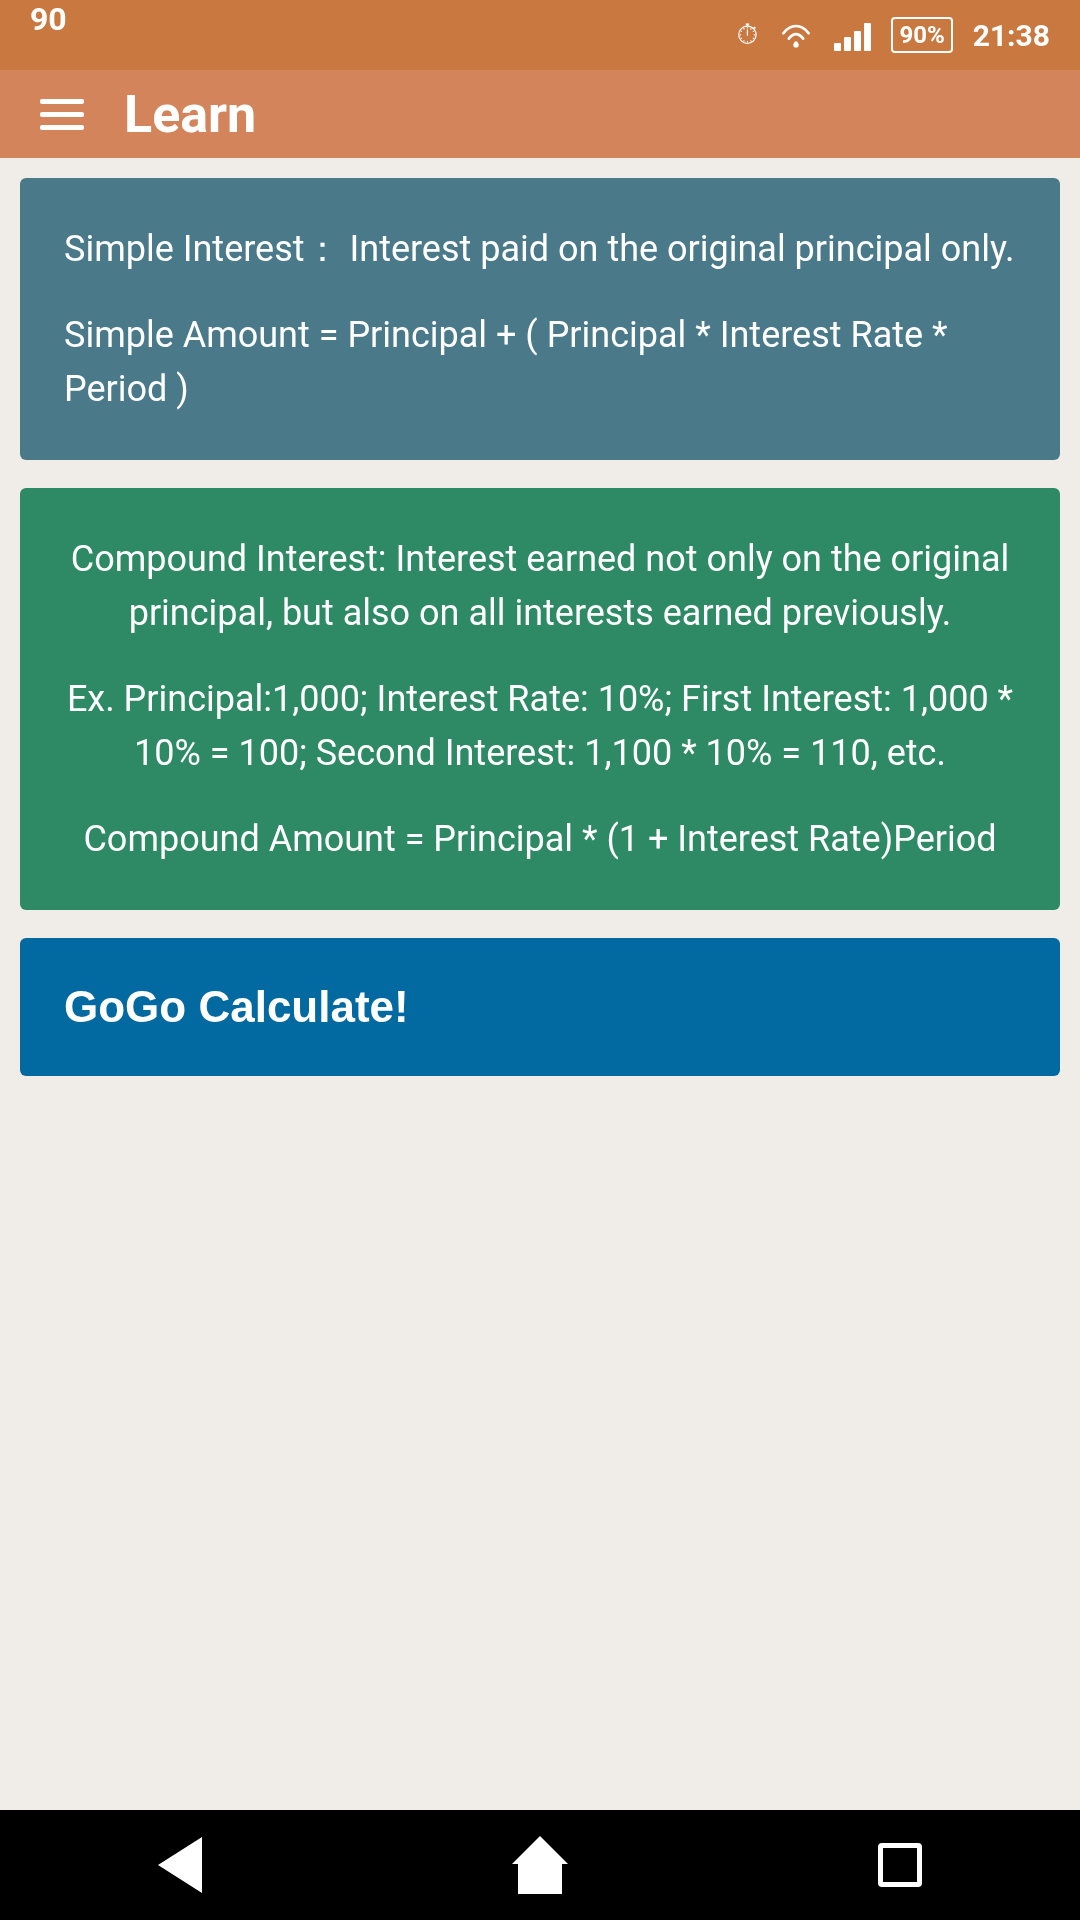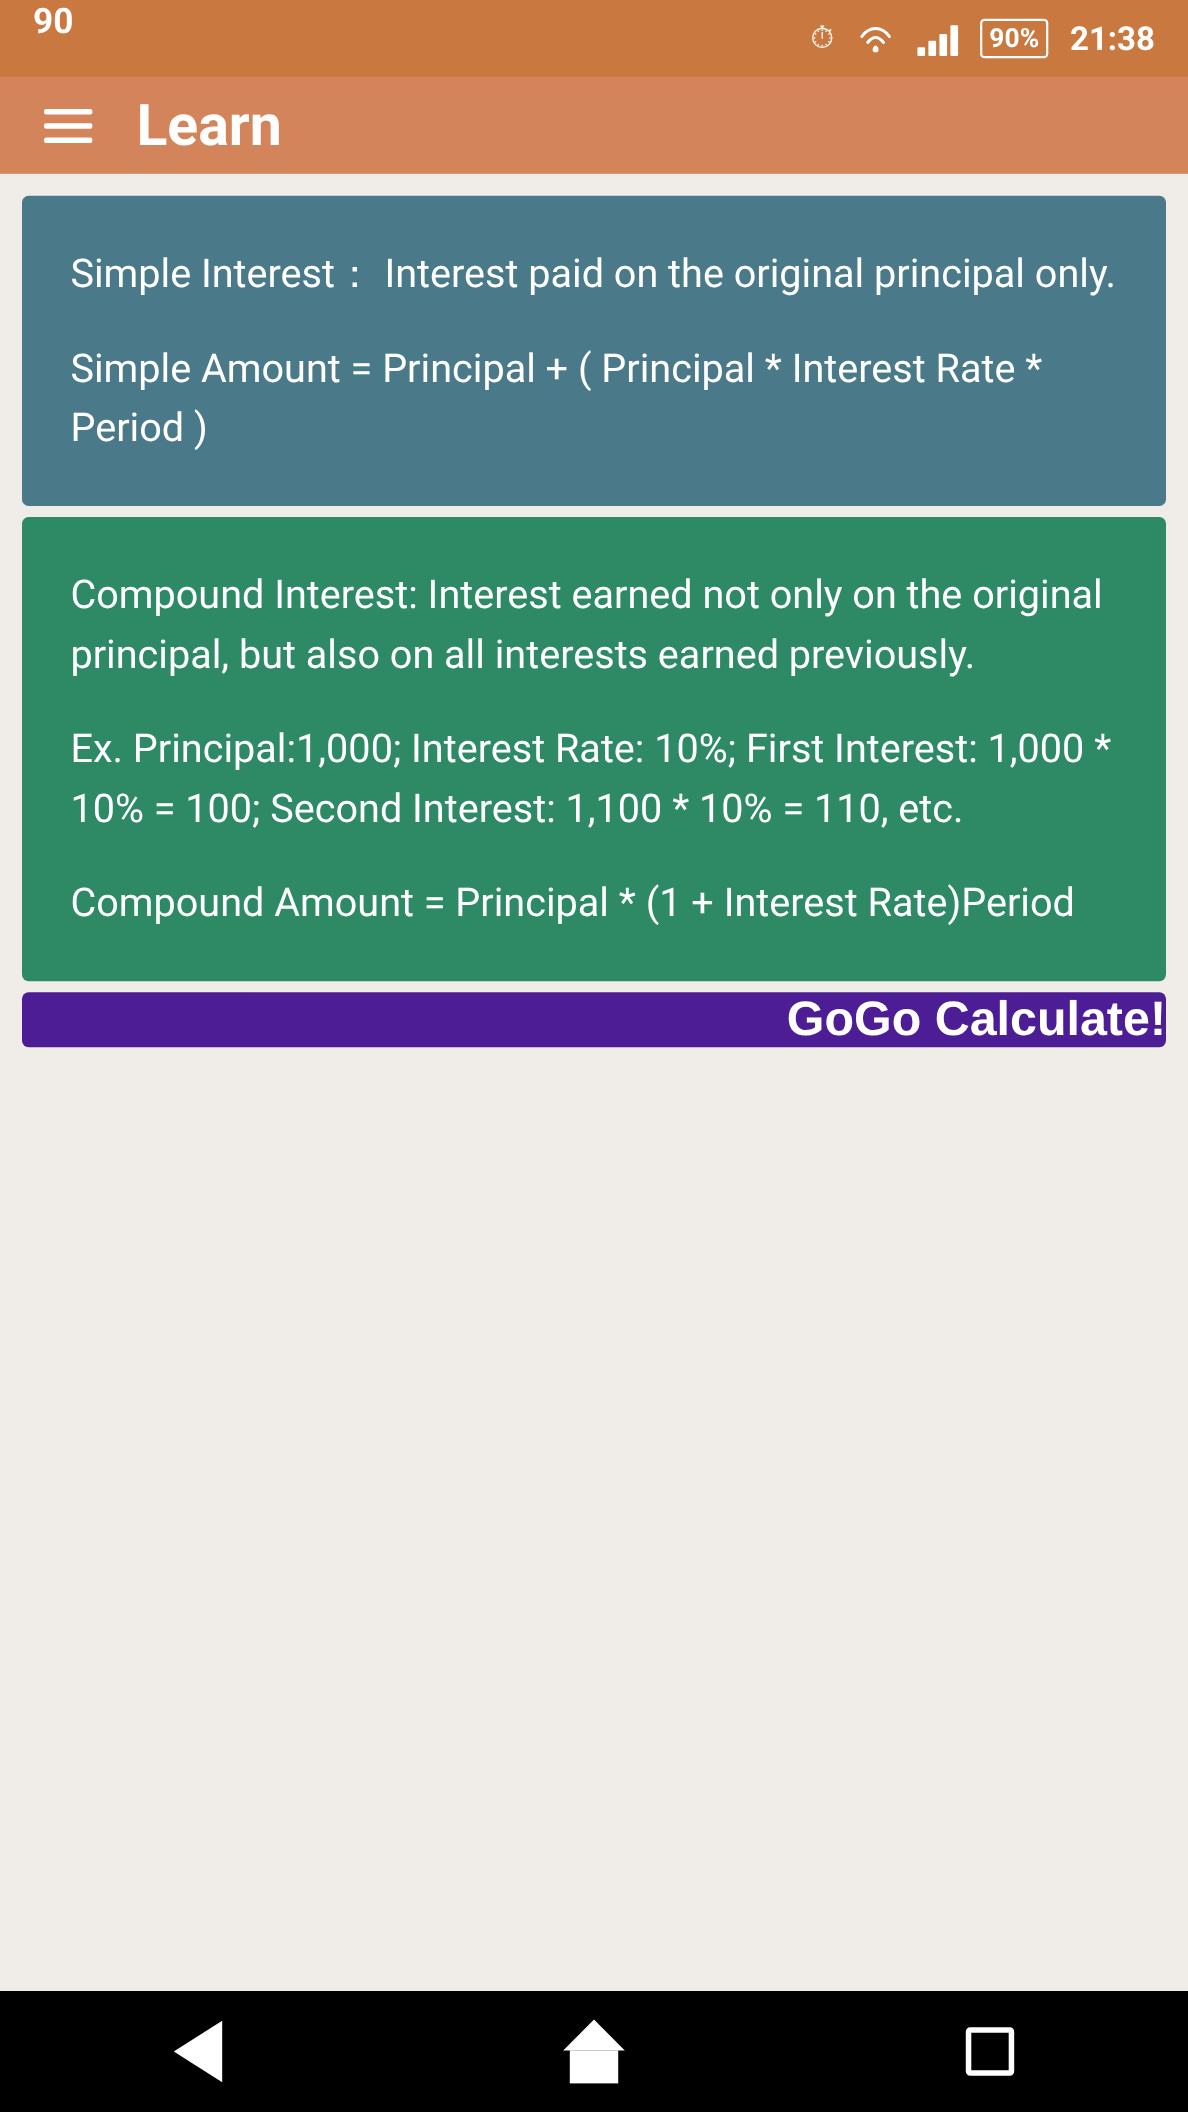--- a/index.html
+++ b/index.html
@@ -92,56 +92,58 @@
       font-size: 52px;
       font-weight: bold;
     }
 
     
     .main-content {
       flex: 1;
       padding: 20px 20px 20px 20px;
       display: flex;
       flex-direction: column;
-      gap: 0;
+      gap: 18px;
       overflow: hidden;
     }
 
     
     .card-simple {
       background-color: #4a7a8a;
       border-radius: 6px;
       padding: 44px 44px;
       margin-bottom: 10px;
     }
 
     .card-compound {
       background-color: #2d8a65;
       border-radius: 6px;
       padding: 44px 44px;
       margin-bottom: 10px;
+      text-align: center;
     }
 
     .card-text {
       color: white;
       font-size: 36px;
       line-height: 1.5;
       margin-bottom: 32px;
     }
 
     .card-text:last-child {
       margin-bottom: 0;
     }
 
     
     .gogo-button {
-      background-color: #4c1d95;
+      background-color: #0369a1;
       border: none;
       border-radius: 6px;
-      text-align: right;
+      padding: 44px;
+      text-align: left;
       cursor: pointer;
       margin-bottom: 10px;
     }
 
     .gogo-button-text {
       color: white;
       font-size: 44px;
       font-weight: bold;
     }
 

